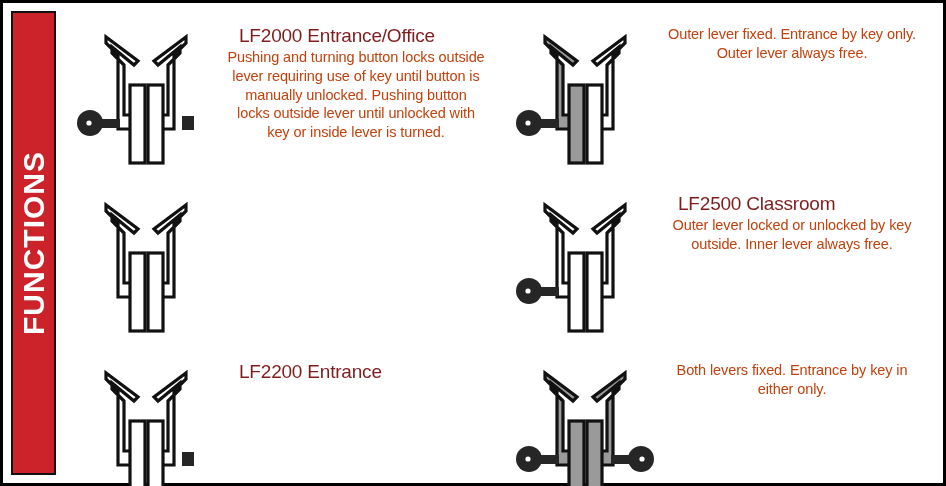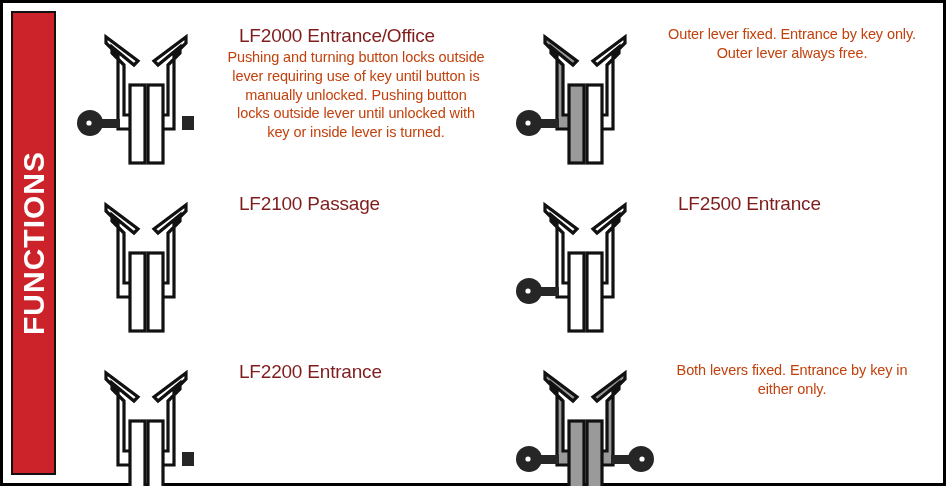--- a/index.html
+++ b/index.html
@@ -147,40 +147,40 @@
     <div class="cell left-col">
       <div class="diagram-wrap">
         <svg width="148" height="150" viewBox="0 0 148 150">
           <path d="M46 92 L46 32 L34 20 L34 14 L66 38 L62 42 L40 24 L40 30 L52 42 L52 92 L66 92 L66 106 L46 106 Z" fill="#ffffff" stroke="#111111" stroke-width="3.2" stroke-linejoin="miter"></path>
           <path d="M102 92 L102 32 L114 20 L114 14 L82 38 L86 42 L108 24 L108 30 L96 42 L96 92 L82 92 L82 106 L102 106 Z" fill="#ffffff" stroke="#111111" stroke-width="3.2" stroke-linejoin="miter"></path>
           <rect x="58" y="62" width="15" height="78" fill="#ffffff" stroke="#111111" stroke-width="3.2"></rect>
           <rect x="76" y="62" width="15" height="78" fill="#ffffff" stroke="#111111" stroke-width="3.2"></rect>
         </svg>
       </div>
       <div class="text-wrap">
-        <p class="fn-title">LF2100 Passage</p>
       </div>
     </div>
 
     <div class="cell right-col">
       <div class="diagram-wrap">
         <svg width="148" height="150" viewBox="0 0 148 150">
           <path d="M46 92 L46 32 L34 20 L34 14 L66 38 L62 42 L40 24 L40 30 L52 42 L52 92 L66 92 L66 106 L46 106 Z" fill="#ffffff" stroke="#111111" stroke-width="3.2" stroke-linejoin="miter"></path>
           <path d="M102 92 L102 32 L114 20 L114 14 L82 38 L86 42 L108 24 L108 30 L96 42 L96 92 L82 92 L82 106 L102 106 Z" fill="#ffffff" stroke="#111111" stroke-width="3.2" stroke-linejoin="miter"></path>
           <rect x="58" y="62" width="15" height="78" fill="#ffffff" stroke="#111111" stroke-width="3.2"></rect>
           <rect x="76" y="62" width="15" height="78" fill="#ffffff" stroke="#111111" stroke-width="3.2"></rect>
           <g>
             <rect x="22" y="96" width="26" height="9" fill="#262626"></rect>
             <circle cx="18" cy="100" r="13" fill="#262626"></circle>
             <circle cx="17" cy="100" r="2.6" fill="#ffffff"></circle>
           </g>
         </svg>
       </div>
       <div class="text-wrap">
-        <p class="fn-title">LF2500 Entrance</p>
+        <p class="fn-title">LF2500 Classroom</p>
+        <p class="fn-desc">Outer lever locked or unlocked by key outside. Inner lever always free.</p>
       </div>
     </div>
 
     <div class="cell left-col">
       <div class="diagram-wrap">
         <svg width="148" height="150" viewBox="0 0 148 150">
           <path d="M46 92 L46 32 L34 20 L34 14 L66 38 L62 42 L40 24 L40 30 L52 42 L52 92 L66 92 L66 106 L46 106 Z" fill="#ffffff" stroke="#111111" stroke-width="3.2" stroke-linejoin="miter"></path>
           <path d="M102 92 L102 32 L114 20 L114 14 L82 38 L86 42 L108 24 L108 30 L96 42 L96 92 L82 92 L82 106 L102 106 Z" fill="#ffffff" stroke="#111111" stroke-width="3.2" stroke-linejoin="miter"></path>
           <rect x="58" y="62" width="15" height="78" fill="#ffffff" stroke="#111111" stroke-width="3.2"></rect>
           <rect x="76" y="62" width="15" height="78" fill="#ffffff" stroke="#111111" stroke-width="3.2"></rect>

